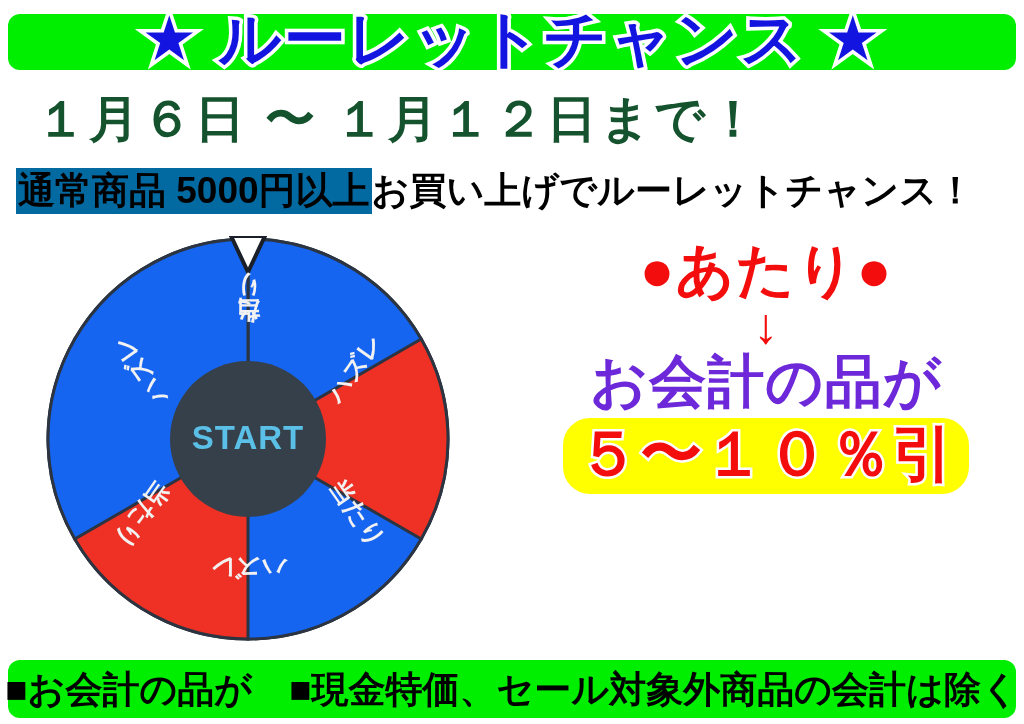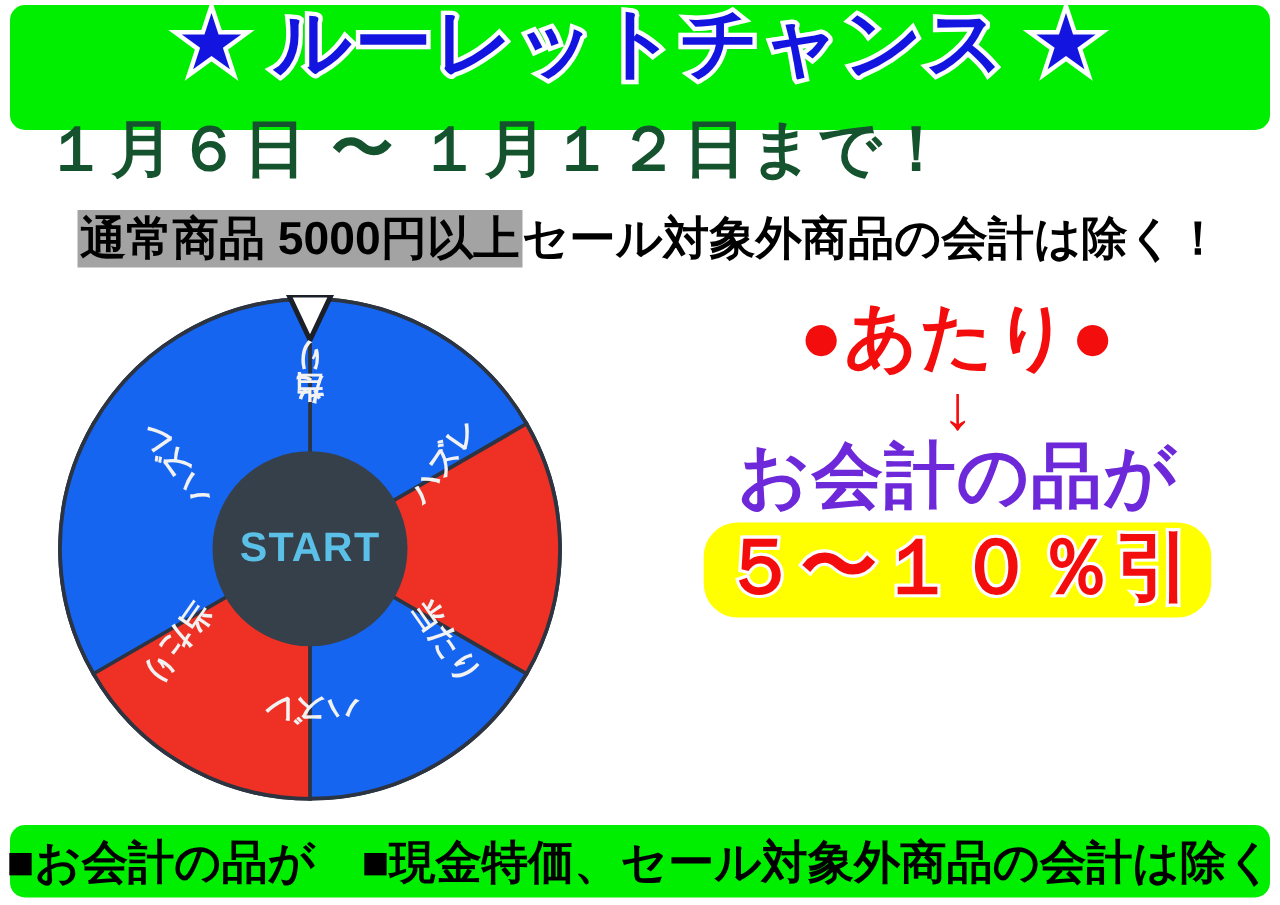--- a/index.html
+++ b/index.html
@@ -12,27 +12,27 @@
     height: 724px;
     position: relative;
     overflow: hidden;
     font-family: "Liberation Sans", "DejaVu Sans", sans-serif;
   }
 
   
   .header-band {
     position: absolute;
     left: 8px;
-    top: 4px;
+    top: 14px;
     width: 1008px;
-    height: 100px;
+    height: 56px;
     background: #00ee00;
     border-radius: 12px;
     display: flex;
-    align-items: flex-start;
+    align-items: flex-end;
     justify-content: center;
   }
   .header-title {
     font-size: 62px;
     font-weight: bold;
     color: #1414e0;
     letter-spacing: 2px;
     white-space: nowrap;
     line-height: 1;
     -webkit-text-stroke: 7px #ffffff;
@@ -62,23 +62,22 @@
     position: absolute;
     left: 16px;
     top: 170px;
     font-size: 37px;
     font-weight: bold;
     color: #000000;
     white-space: nowrap;
     line-height: 1.15;
   }
   .condition-line .hl {
-    background: #a3a3a3;
+    background: #0369a1;
     padding: 2px 2px 3px 2px;
-    margin-left: 46px;
   }
 
   
   .wheel-wrap {
     position: absolute;
     left: 45px;
     top: 236px;
     width: 406px;
     height: 406px;
   }
@@ -161,21 +160,21 @@
 </head>
 <body>
 
 <div class="header-band">
   <div class="header-title">★ ルーレットチャンス ★</div>
 </div>
 
 <div class="date-line">１月６日 〜 １月１２日まで！</div>
 
 <div class="condition-line">
-  <span class="hl">通常商品 5000円以上</span><span>セール対象外商品の会計は除く！</span>
+  <span class="hl">通常商品 5000円以上</span><span>お買い上げでルーレットチャンス！</span>
 </div>
 
 <div class="wheel-wrap">
   <svg class="wheel-svg" viewBox="0 0 406 406" xmlns="http://www.w3.org/2000/svg">
     <defs>
       <clipPath id="notchclip">
         <path d="M0,0 H406 V406 H0 Z M203,0 L186,0 L203,34 L220,0 Z" clip-rule="evenodd"></path>
       </clipPath>
     </defs>
 

